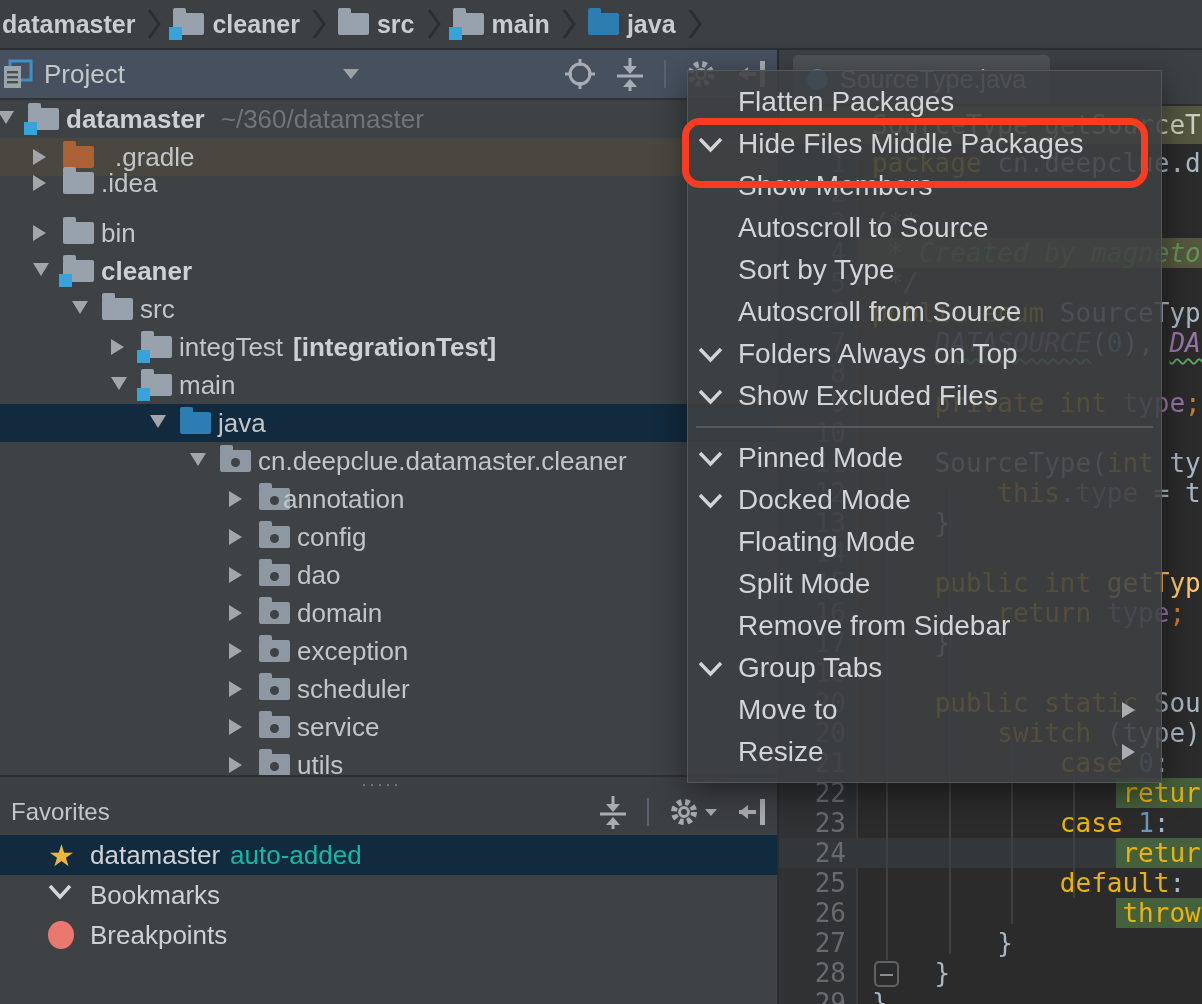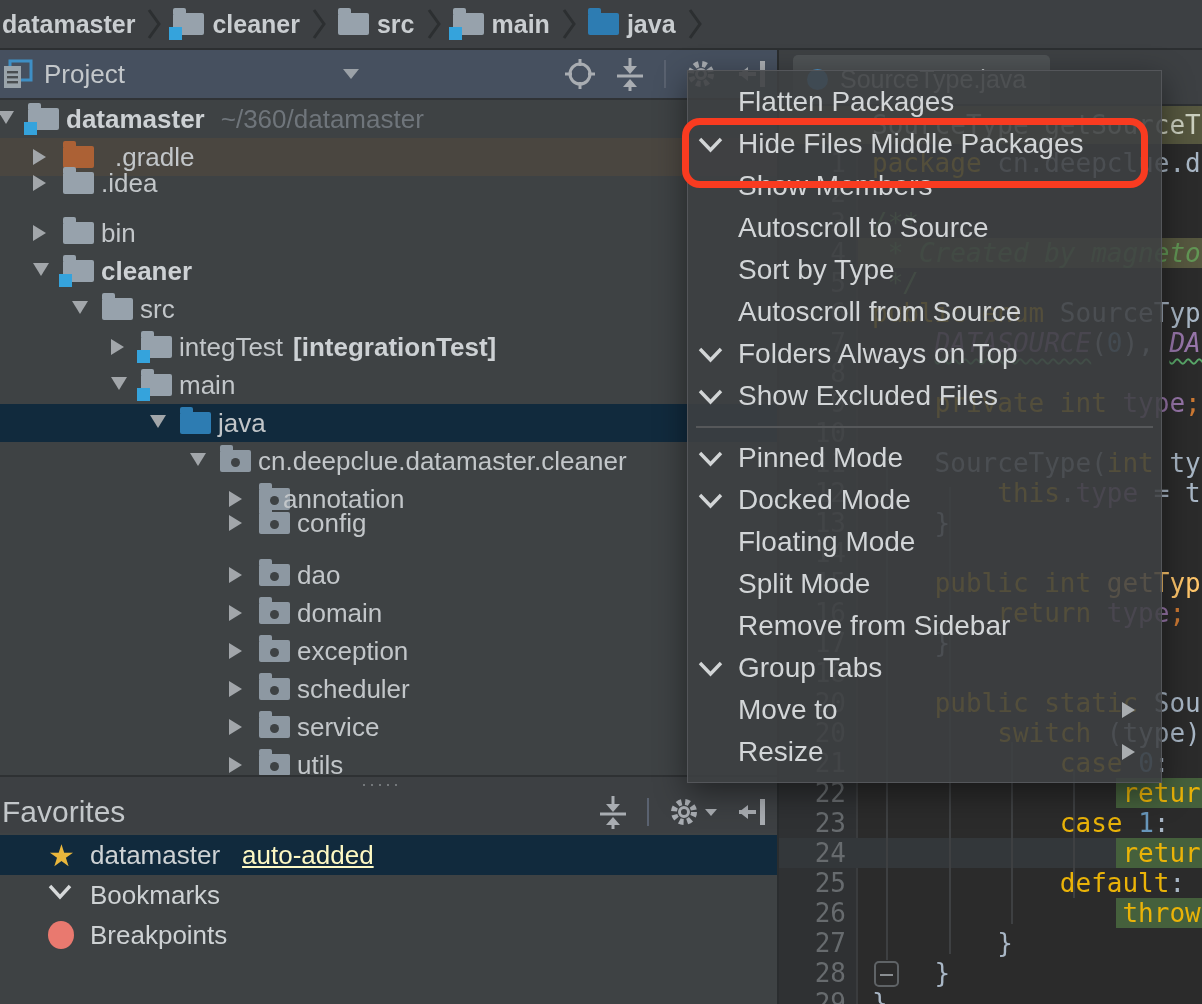--- a/index.html
+++ b/index.html
@@ -38,28 +38,28 @@
   .t-arrow{position:absolute;top:11px;}
   .t-icon{position:absolute;top:8px;}
   .t-label{position:absolute;top:0;height:38px;line-height:38px;font-size:26px;color:#c2c6c9;white-space:nowrap;}
   .t-label b{font-weight:700;color:#cdd1d4;}
   .t-suffix{color:#6f757b;margin-left:16px;font-weight:400;}
   
   #splitter{position:absolute;left:0;top:775px;width:777px;height:15px;background:#3d4043;border-top:2px solid #2e3133;}
   #grip{position:absolute;left:360px;top:5px;width:42px;height:6px;
         background-image:radial-gradient(#73777a 1.4px,transparent 1.6px);background-size:8px 6px;}
   #fav-header{position:absolute;left:0;top:790px;width:777px;height:43px;background:#3d4043;display:flex;align-items:center;}
-  #fav-title{font-size:30px;color:#c3c7ca;margin-left:2px;}
+  #fav-title{font-size:24px;color:#c3c7ca;margin-left:11px;}
   #fav-icons{right:432px;}
   #fav-body{position:absolute;left:0;top:833px;width:777px;height:171px;background:#3e4244;}
   .frow{position:absolute;left:0;width:777px;height:40px;}
   .frow.sel{background:#112a3d;}
   .f-ic{position:absolute;left:48px;top:3px;}
   .f-label{position:absolute;left:90px;top:0;height:40px;line-height:40px;font-size:26px;color:#ced2d4;white-space:nowrap;}
-  .f-suffix{color:#fef9c3;margin-left:22px;text-decoration:underline;}
+  .f-suffix{color:#14b8a6;margin-left:10px;}
   .star{font-size:30px;color:#eab73c;line-height:36px;}
   .bp{width:26px;height:28px;border-radius:50%;background:#e9796f;margin-top:3px;}
   
   #panel-div{position:absolute;left:777px;top:50px;width:2px;height:954px;background:#2a2d2f;}
   #tabbar{position:absolute;left:779px;top:50px;width:423px;height:54px;background:#3d4043;border-bottom:2px solid #2e3133;}
   #tab{position:absolute;left:14px;top:5px;height:49px;background:#4e5254;border-radius:5px 5px 0 0;
        display:flex;align-items:center;padding:0 24px 0 14px;}
   .class-dot{width:21px;height:21px;border-radius:50%;background:#4f94c9;margin-right:12px;}
   #tab-label{font-size:25px;color:#bdc1c3;white-space:nowrap;}
   #ctx-band{position:absolute;left:779px;top:106px;width:423px;height:38px;background:#56573f;overflow:hidden;}
@@ -246,21 +246,21 @@
       <div class="trow" style="top: 342px;">
         <span class="t-arrow tri-d" style="left: 190px;"></span>
         <span class="fi pkg t-icon" style="left: 220px;"></span>
         <span class="t-label" style="left: 258px;">cn.deepclue.datamaster.cleaner</span>
       </div>
       <div class="trow" style="top: 380px;">
         <span class="t-arrow tri-r" style="left: 229px;"></span>
         <span class="fi pkg t-icon" style="left: 259px;"></span>
         <span class="t-label" style="left: 283px;">annotation</span>
       </div>
-      <div class="trow" style="top: 404px;">
+      <div class="trow" style="top: 418px;">
         <span class="t-arrow tri-r" style="left: 229px;"></span>
         <span class="fi pkg t-icon" style="left: 259px;"></span>
         <span class="t-label" style="left: 297px;">config</span>
       </div>
       <div class="trow" style="top: 456px;">
         <span class="t-arrow tri-r" style="left: 229px;"></span>
         <span class="fi pkg t-icon" style="left: 259px;"></span>
         <span class="t-label" style="left: 297px;">dao</span>
       </div>
       <div class="trow" style="top: 494px;">

